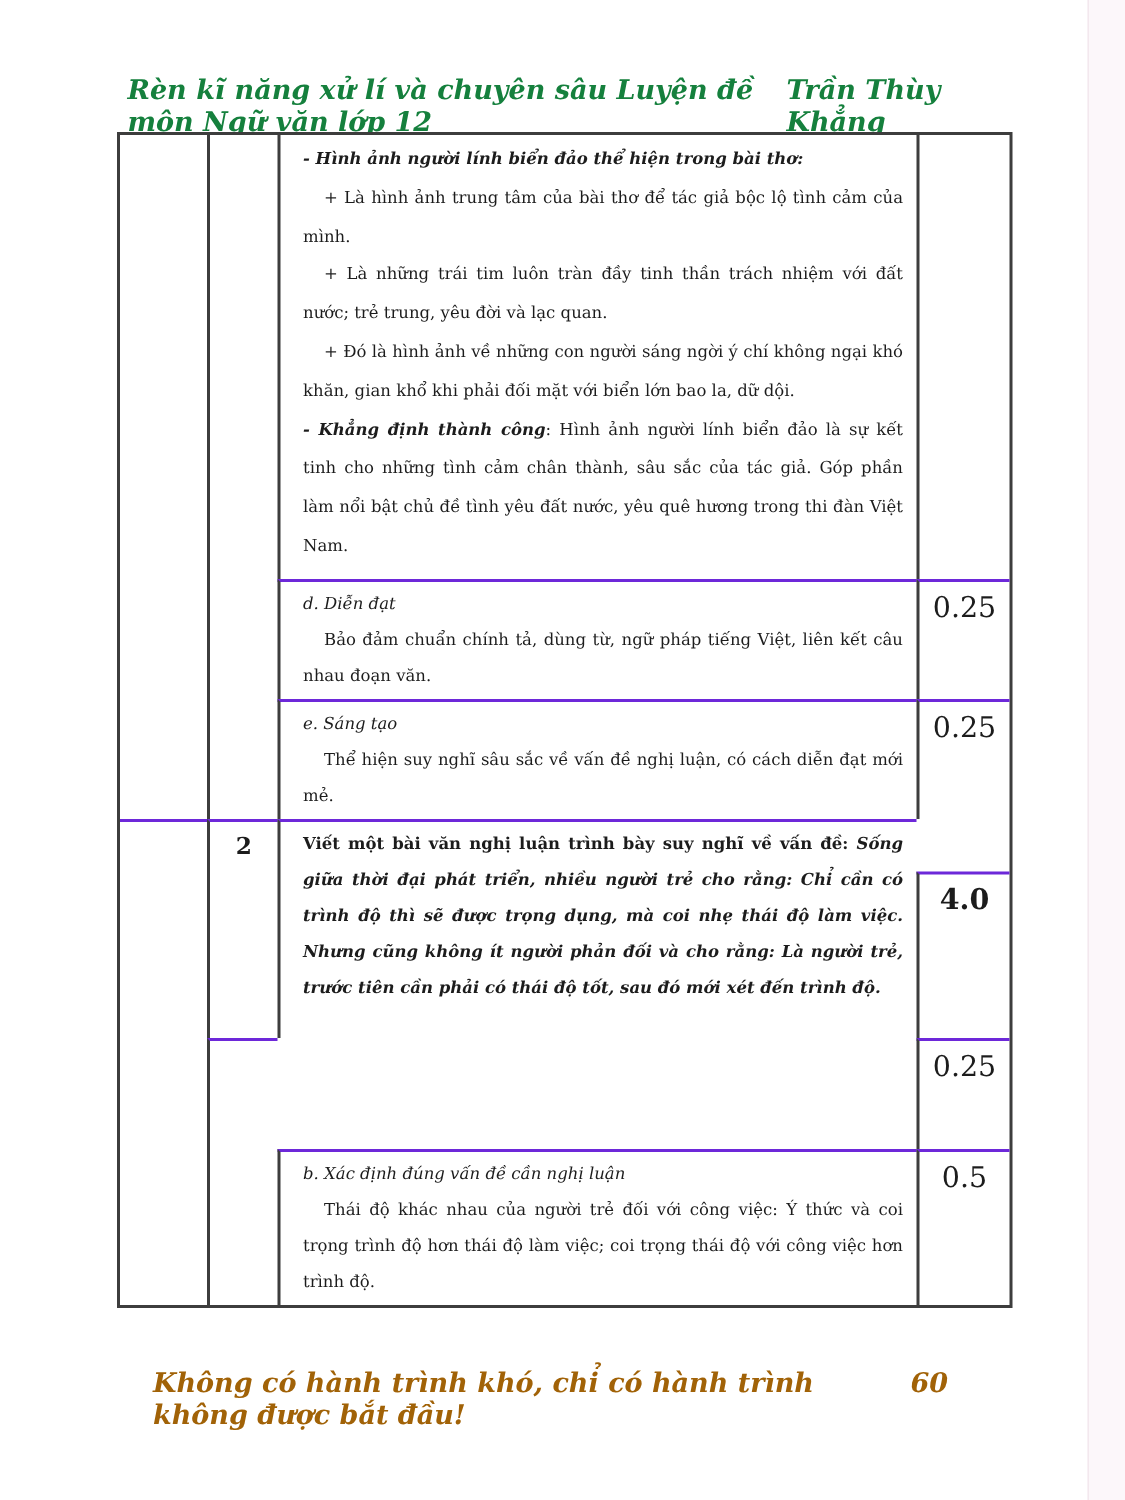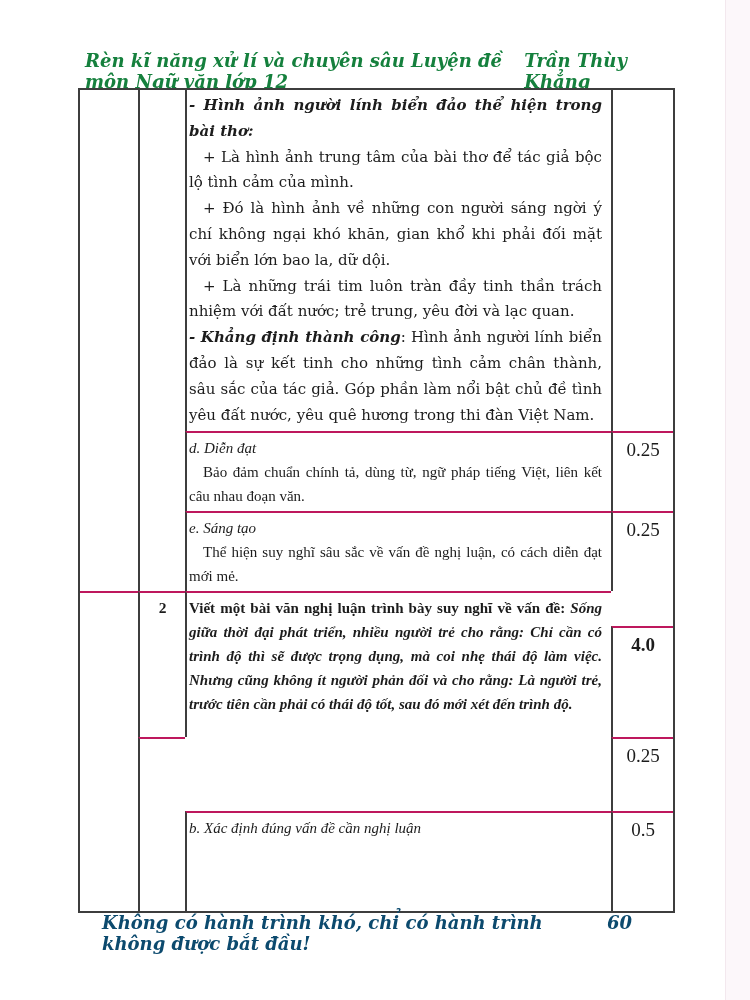--- a/index.html
+++ b/index.html
@@ -30,22 +30,22 @@
     position:absolute;left:78px;top:88px;width:597px;
     display:grid;
     grid-template-columns:58px 47px 426px 1fr;
     grid-template-rows:minmax(296px,auto) minmax(75px,auto) minmax(75px,auto) minmax(146px,auto) minmax(74px,auto) minmax(100px,auto);
     border:2px solid #3d3d3d;
     box-sizing:border-box;
     background:#fff;
   }
   .cell{box-sizing:border-box;overflow:hidden;}
   .bl{border-left:2px solid #3d3d3d;}
-  .bt{border-top:2px solid #be185d;font-family:Liberation Serif, serif;}
-  .content{padding:3px 9px 3px 2px;font-size:15px;}
+  .bt{border-top:2px solid #6d28d9;}
+  .content{padding:3px 9px 3px 15px;font-size:11px;}
   .content p{margin:0;line-height:24px;text-align:justify;}
   .row1 p{line-height:25.8px;}
   .ind{text-indent:14px;}
   .b{font-weight:bold;}
   .bi{font-weight:bold;font-style:italic;}
   .it{font-style:italic;}
   .score{
     text-align:center;padding-top:5px;font-size:19px;line-height:24px;
   }
   .qnum{
@@ -63,22 +63,22 @@
 </div>
 
 <div class="rubric">
 
   <div class="cell" style="grid-column:1;grid-row:1/4;"></div>
   <div class="cell bl" style="grid-column:2;grid-row:1/4;"></div>
 
   <div class="cell bl content row1" style="grid-column:3;grid-row:1;">
     <p><span class="bi">- Hình ảnh người lính biển đảo thể hiện trong bài thơ:</span></p>
     <p class="ind">+ Là hình ảnh trung tâm của bài thơ để tác giả bộc lộ tình cảm của mình.</p>
+    <p class="ind">+ Là những trái tim luôn tràn đầy tinh thần trách nhiệm với đất nước; trẻ trung, yêu đời và lạc quan.</p>
     <p class="ind">+ Đó là hình ảnh về những con người sáng ngời ý chí không ngại khó khăn, gian khổ khi phải đối mặt với biển lớn bao la, dữ dội.</p>
-    <p class="ind">+ Là những trái tim luôn tràn đầy tinh thần trách nhiệm với đất nước; trẻ trung, yêu đời và lạc quan.</p>
     <p><span class="bi">- Khẳng định thành công</span><span>: Hình ảnh người lính biển đảo là sự kết tinh cho những tình cảm chân thành, sâu sắc của tác giả. Góp phần làm nổi bật chủ đề tình yêu đất nước, yêu quê hương trong thi đàn Việt Nam.</span></p>
   </div>
   <div class="cell bl score" style="grid-column:4;grid-row:1;"></div>
 
   <div class="cell bl bt content" style="grid-column:3;grid-row:2;">
     <p><span class="it">d. Diễn đạt</span></p>
     <p class="ind">Bảo đảm chuẩn chính tả, dùng từ, ngữ pháp tiếng Việt, liên kết câu nhau đoạn văn.</p>
   </div>
   <div class="cell bl bt score" style="grid-column:4;grid-row:2;">0.25</div>
 
@@ -94,21 +94,22 @@
 
   <div class="cell bl bt content" style="grid-column:3;grid-row:4;">
     <p><span class="b">Viết một bài văn nghị luận trình bày suy nghĩ về vấn đề: </span><span class="bi">Sống giữa thời đại phát triển, nhiều người trẻ cho rằng: Chỉ cần có trình độ thì sẽ được trọng dụng, mà coi nhẹ thái độ làm việc. Nhưng cũng không ít người phản đối và cho rằng: Là người trẻ, trước tiên cần phải có thái độ tốt, sau đó mới xét đến trình độ.</span></p>
   </div>
   <div class="cell bl bt score b" style="grid-column:4;grid-row:4;margin-top:35px;">4.0</div>
 
   <div class="cell bl bt score" style="grid-column:4;grid-row:5;">0.25</div>
 
   <div class="cell bl bt content" style="grid-column:3;grid-row:6;">
     <p><span class="it">b. Xác định đúng vấn đề cần nghị luận</span></p>
+    <p class="ind">Thái độ khác nhau của người trẻ đối với công việc: Ý thức và coi trọng trình độ hơn thái độ làm việc; coi trọng thái độ với công việc hơn trình độ.</p>
   </div>
   <div class="cell bl bt score" style="grid-column:4;grid-row:6;">0.5</div>
 
 </div>
 
-<div class="footer" style="color:#0c4a6e;">
+<div class="footer" style="color:#a16207;">
   <span>Không có hành trình khó, chỉ có hành trình không được bắt đầu!</span>
   <span>60</span>
 </div>
 
 </body></html>

